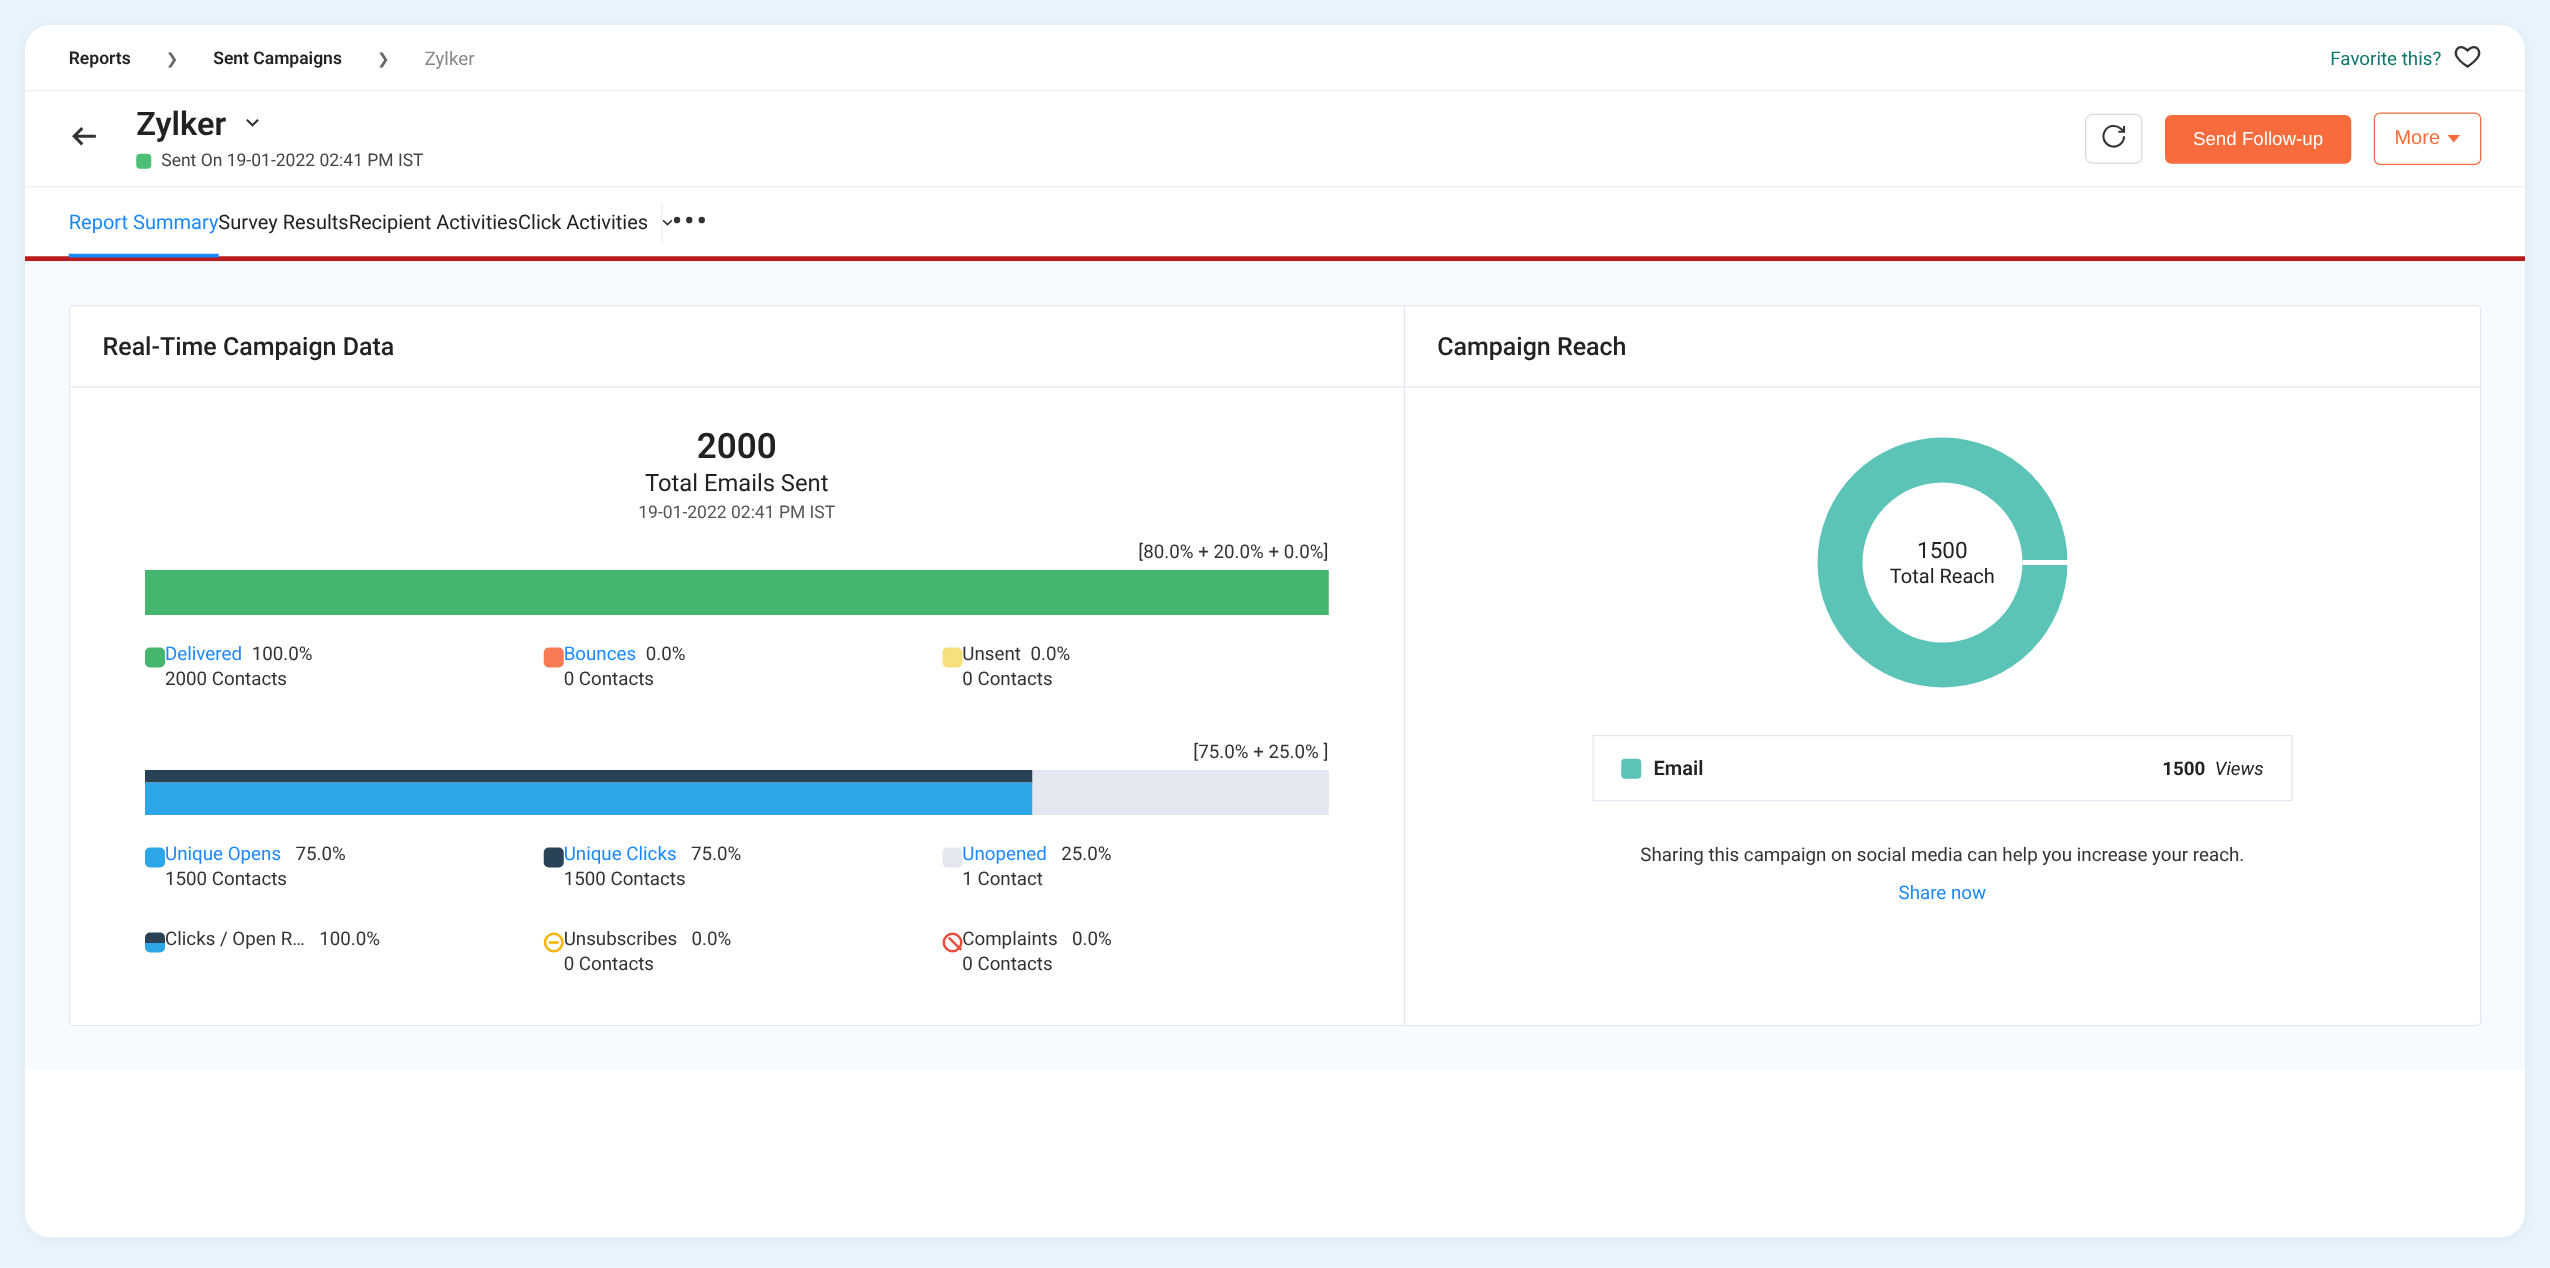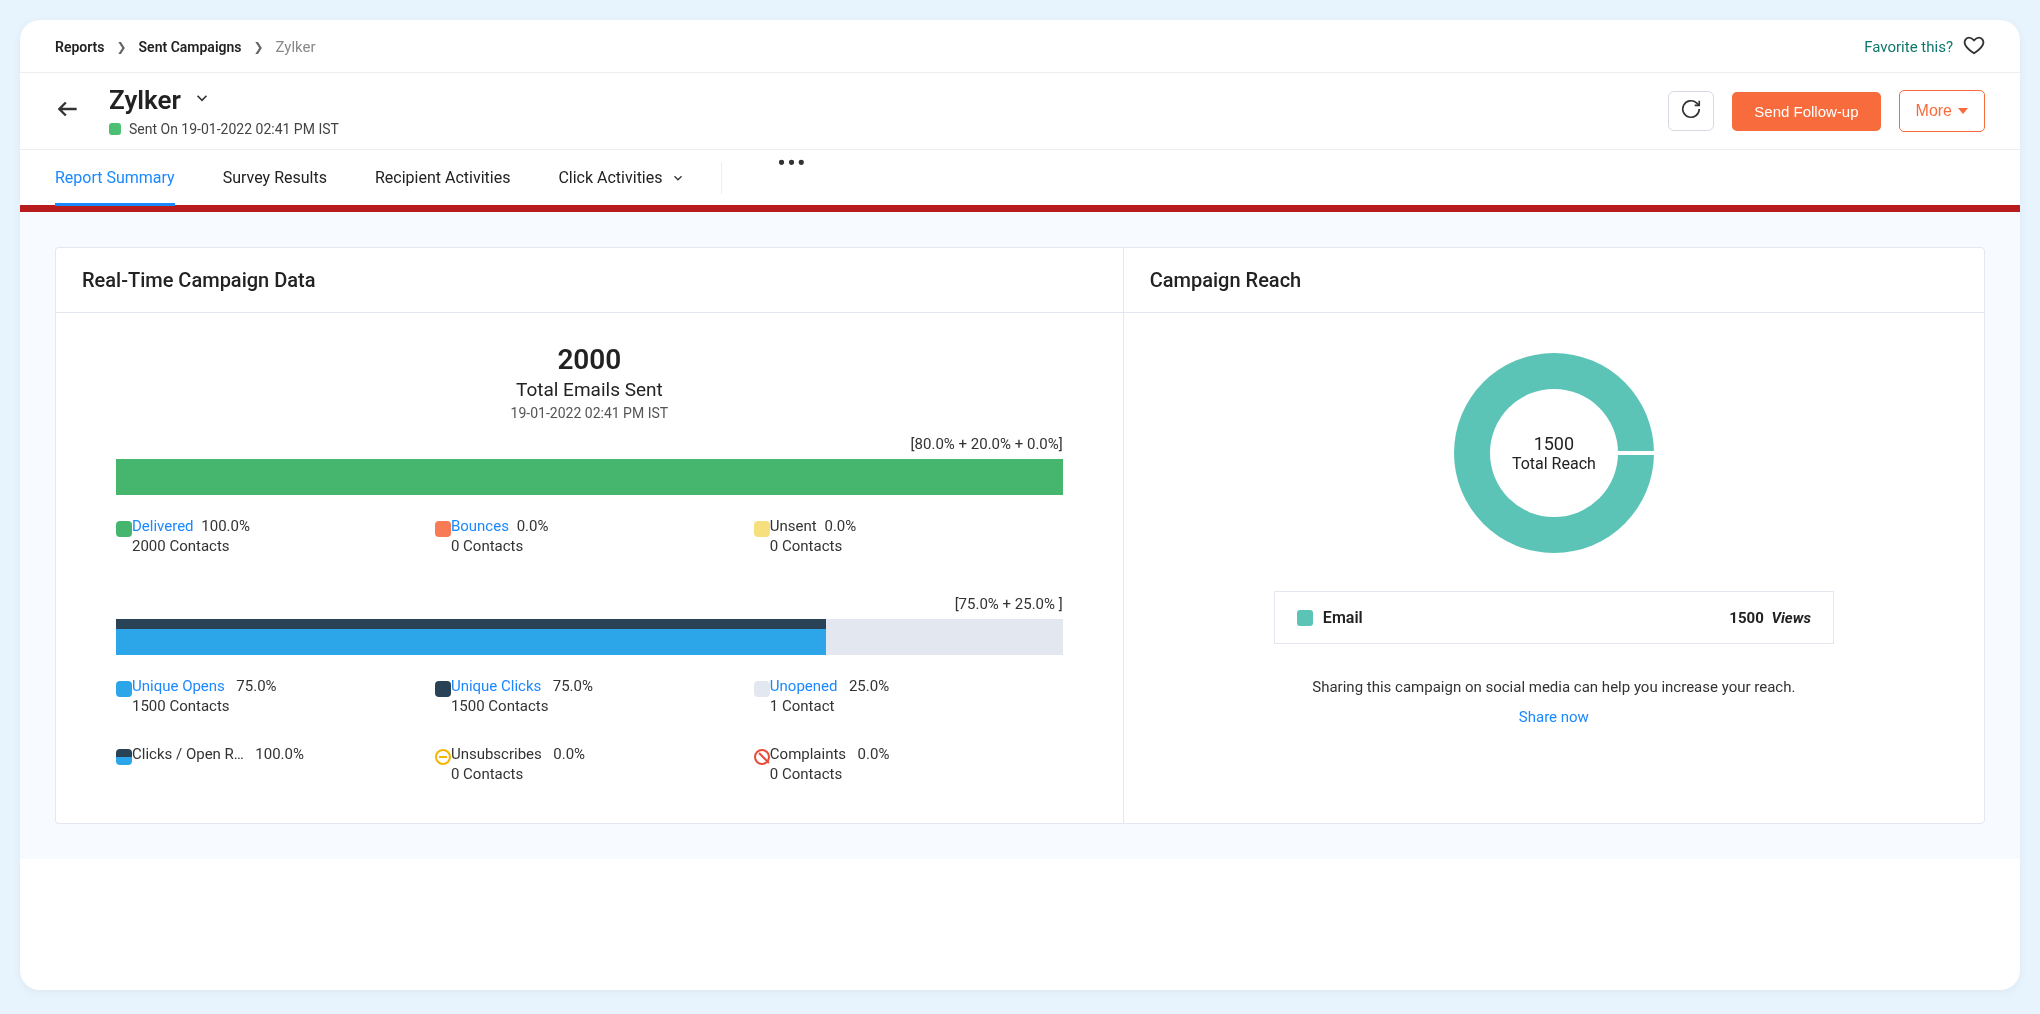--- a/index.html
+++ b/index.html
@@ -21,21 +21,21 @@
   .top-row {
     display: flex;
     align-items: center;
     justify-content: space-between;
     padding: 14px 35px 12px 35px;
     border-bottom: 1px solid #eceef2;
   }
   .breadcrumb {
     display: flex;
     align-items: center;
-    gap: 12px;
+    gap: 28px;
     font-size: 14px;
     color: #333;
   }
   .breadcrumb .bc-link { cursor: pointer; color: #222; font-weight: 600;}
   .breadcrumb .bc-current { color: #888; font-size: 15px; }
   .chev { color: #666; font-size: 12px; }
   .favorite-wrap { display: flex; align-items: center; gap: 10px; font-size: 15px; color: #0f766e; }
   .heart-icon svg { width: 22px; height: 22px; stroke: #333; fill: none; stroke-width: 2; }
 
   
@@ -57,23 +57,23 @@
   .title-right { display: flex; align-items: center; gap: 18px; }
   .refresh-btn { width: 46px; height: 40px; border: 1px solid #d5d9e2; border-radius: 6px; display:flex; align-items:center; justify-content:center; cursor:pointer; background:#fff;}
   .refresh-btn svg { width: 22px; height: 22px; stroke: #333; fill: none; stroke-width: 1.8;}
   .btn-primary { background: #f76b3c; color: #fff; border: none; padding: 11px 22px; border-radius: 5px; font-size: 15px; cursor: pointer;}
   .btn-more { background: #fff; color: #f76b3c; border: 1px solid #f76b3c; padding: 11px 16px; border-radius: 5px; font-size: 16px; cursor: pointer; display:flex; align-items:center; gap:6px;}
   .btn-more .tri { width:0; height:0; border-left:5px solid transparent; border-right:5px solid transparent; border-top:6px solid #f76b3c;}
 
   
   .tab-row {
     display: flex;
+    align-items: center;
     padding: 0 35px;
-    border-bottom: 7px solid #b91c1c;
-    gap: 48px;
+    border-bottom: 4px solid #b91c1c;
   }
   .tab { padding: 18px 0; font-size: 16px; color: #222; cursor: pointer; position: relative; display:flex; align-items:center; gap:8px;}
   .tab.active { color: #1a88ff; }
   .tab.active::after { content:""; position:absolute; bottom:-1px; left:0; right:0; height:3px; background:#1a88ff; }
   .tab-div { width: 1px; height: 32px; background: #eceef2; align-self:center; margin-left: -12px;}
   .more-dots { font-size: 22px; font-weight: bold; padding: 0 8px; cursor: pointer; letter-spacing: 2px;}
 
   
   .content {
     padding: 35px;
@@ -132,21 +132,21 @@
   .donut-wrap { position: relative; width: 200px; height: 200px; }
   .donut { width: 200px; height: 200px; border-radius: 50%; background: conic-gradient(#5cc4b7 0 360deg); display:flex; align-items:center; justify-content:center;}
   .donut-hole { width: 128px; height: 128px; background:#fff; border-radius:50%; display:flex; flex-direction:column; align-items:center; justify-content:center;}
   .donut-num { font-size: 18px; color:#222;}
   .donut-label { font-size: 16px; color:#222;}
   .donut-notch { position:absolute; right:-2px; top:50%; transform:translateY(-50%); width:38px; height:4px; background:#fff;}
   .reach-panel { margin-top: 38px; width: 100%; max-width: 560px; border: 1px solid #e3e7ef; padding: 16px 22px; display:flex; align-items:center; justify-content:space-between;}
   .reach-left { display:flex; align-items:center; gap:10px; font-weight:600; color:#222;}
   .reach-sw { width:16px; height:16px; background:#5cc4b7; border-radius:3px;}
   .reach-right { font-size:15px; color:#222;}
-  .reach-right .views-word { font-style: italic; font-weight:700; margin-left:4px;}
+  .reach-right .views-word { font-style: italic; font-weight:400; margin-left:4px;}
   .reach-right .views-num { font-weight:700;}
   .reach-hint { margin-top: 34px; font-size:15px; color:#333;}
   .share-link { color:#1a88ff; margin-top:12px; font-size:15px; cursor:pointer;}
 </style>
 </head>
 <body>
 
 <div class="app-frame">
 
   <div class="top-row">

